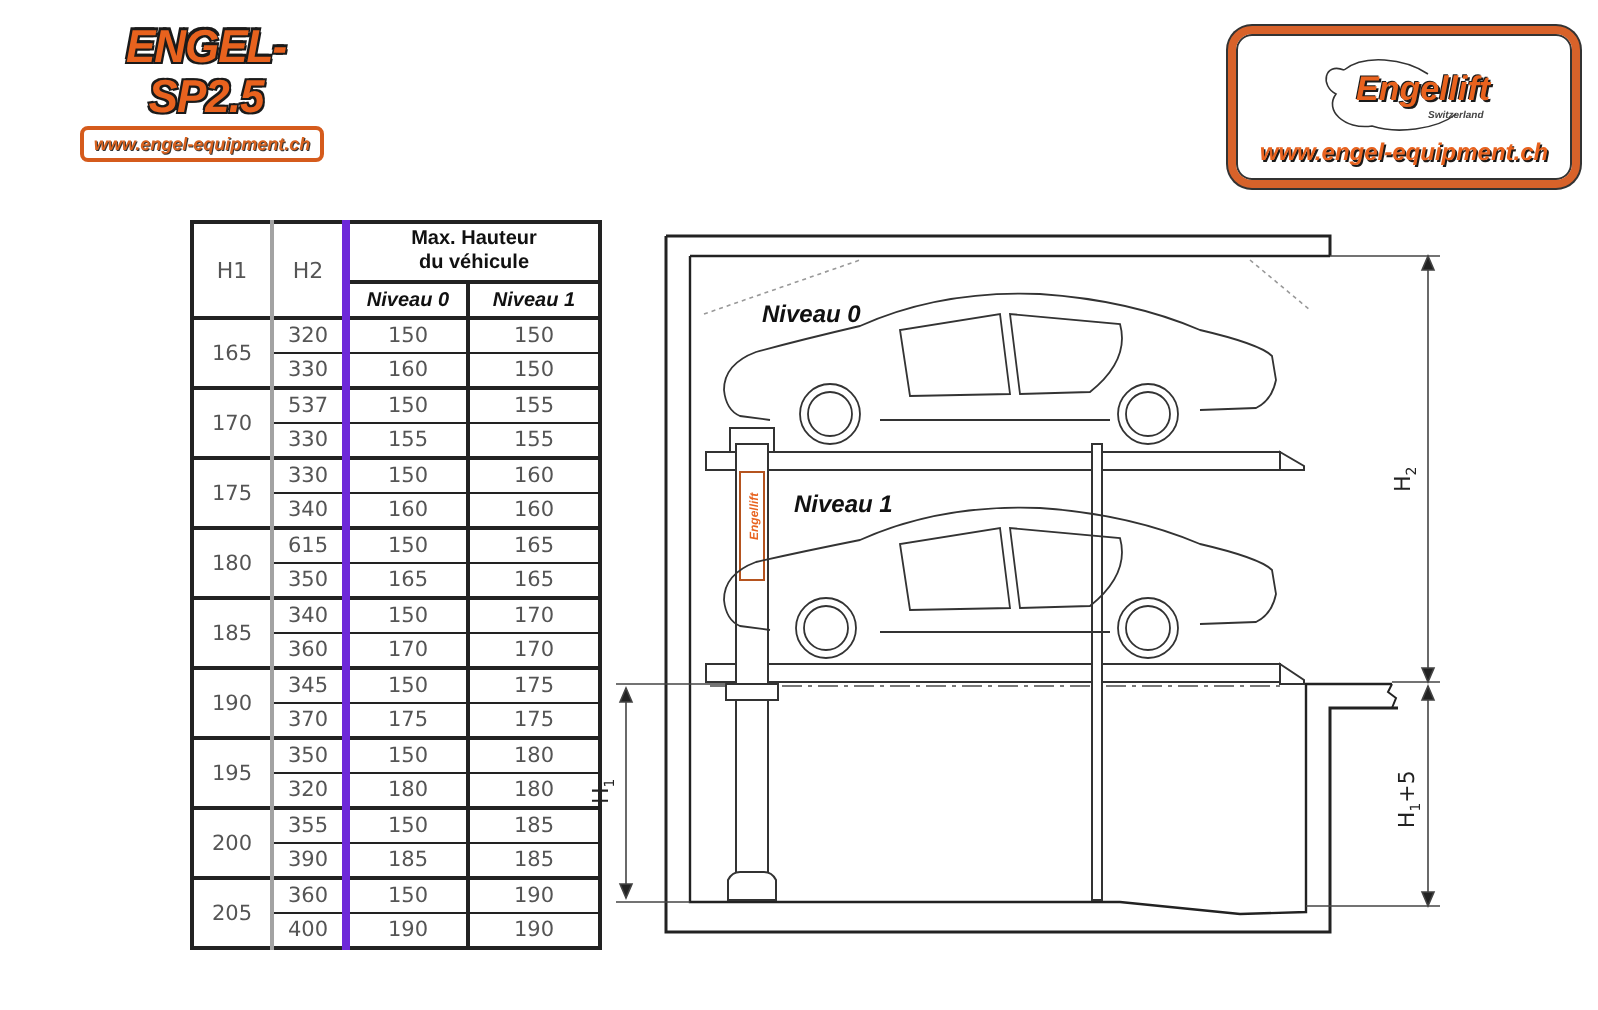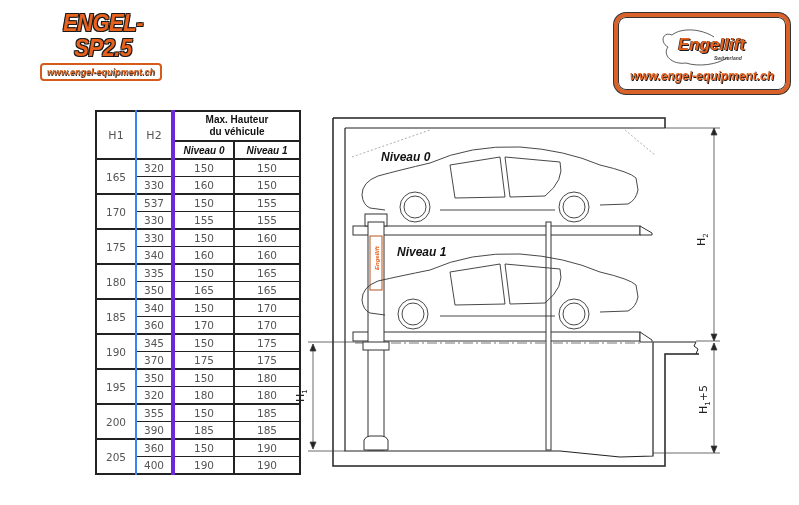--- a/index.html
+++ b/index.html
@@ -11,21 +11,21 @@
 
   .logo-right { position:absolute; left:614px; top:13px; width:176px; height:81px; border:4px solid #d8622a; border-radius:12px; box-sizing:border-box; background:#fff; box-shadow: 0 0 0 1px #333 inset, 0 0 0 1px #333; }
   .logo-right .swoosh { position:absolute; left:40px; top:8px; width:80px; height:44px; }
   .logo-right .brand { position:absolute; left:60px; top:18px; font-weight:bold; font-style:italic; font-size:17px; color:#e8621e; text-shadow: 1px 1px 0 #1a1a1a, -0.5px -0.5px 0 #1a1a1a; }
   .logo-right .sub { position:absolute; left:96px; top:38px; font-size:5px; font-weight:bold; color:#444; font-style:italic; }
   .logo-right .url { position:absolute; left:0; right:0; top:52px; text-align:center; font-weight:bold; font-style:italic; font-size:12px; color:#e8621e; text-shadow: 0.8px 0.8px 0 #1a1a1a; }
 
   table.dims { position:absolute; left:95px; top:110px; border-collapse:collapse; font-family:"DejaVu Sans", sans-serif; font-size:10.5px; color:#555; }
   table.dims td { border:1px solid #222; text-align:center; padding:0; height:16px; }
   table.dims { border:2px solid #222; }
-  table.dims td.h1 { width:38px; border-right:2px solid #3b82f6;margin-top:24px; }
+  table.dims td.h1 { width:38px; border-right:2px solid #a3a3a3;margin-top:24px; }
   table.dims td.h2 { width:34px; border-right:4px solid #6d28d9; }
   table.dims td.n0 { width:58px; border-right:2px solid #222; }
   table.dims td.n1 { width:64px; }
   table.dims tr.group-start td { border-top:2px solid #222; }
   table.dims .hdr-main { font-weight:bold; color:#111; font-size:10px; line-height:12px; font-family:"Liberation Sans", sans-serif; }
   table.dims .hdr-sub { font-weight:bold; font-style:italic; color:#111; font-size:10px; font-family:"Liberation Sans", sans-serif; border-top:2px solid #222; }
   table.dims .hdr-h { font-size:11px; color:#555; }
 
   .drawing { position:absolute; left:0; top:0; width:799px; height:505px; pointer-events:none; }
   .drawing-label { position:absolute; font-weight:bold; font-style:italic; font-size:12px; color:#111; font-family:"Liberation Sans", sans-serif; }
@@ -97,21 +97,21 @@
     <td class="n1">160</td>
   </tr>
   <tr>
     <td class="h2">340</td>
     <td class="n0">160</td>
     <td class="n1">160</td>
   </tr>
 
   <tr class="group-start">
     <td class="h1" rowspan="2">180</td>
-    <td class="h2">335</td>
+    <td class="h2">615</td>
     <td class="n0">150</td>
     <td class="n1">165</td>
   </tr>
   <tr>
     <td class="h2">350</td>
     <td class="n0">165</td>
     <td class="n1">165</td>
   </tr>
 
   <tr class="group-start">

